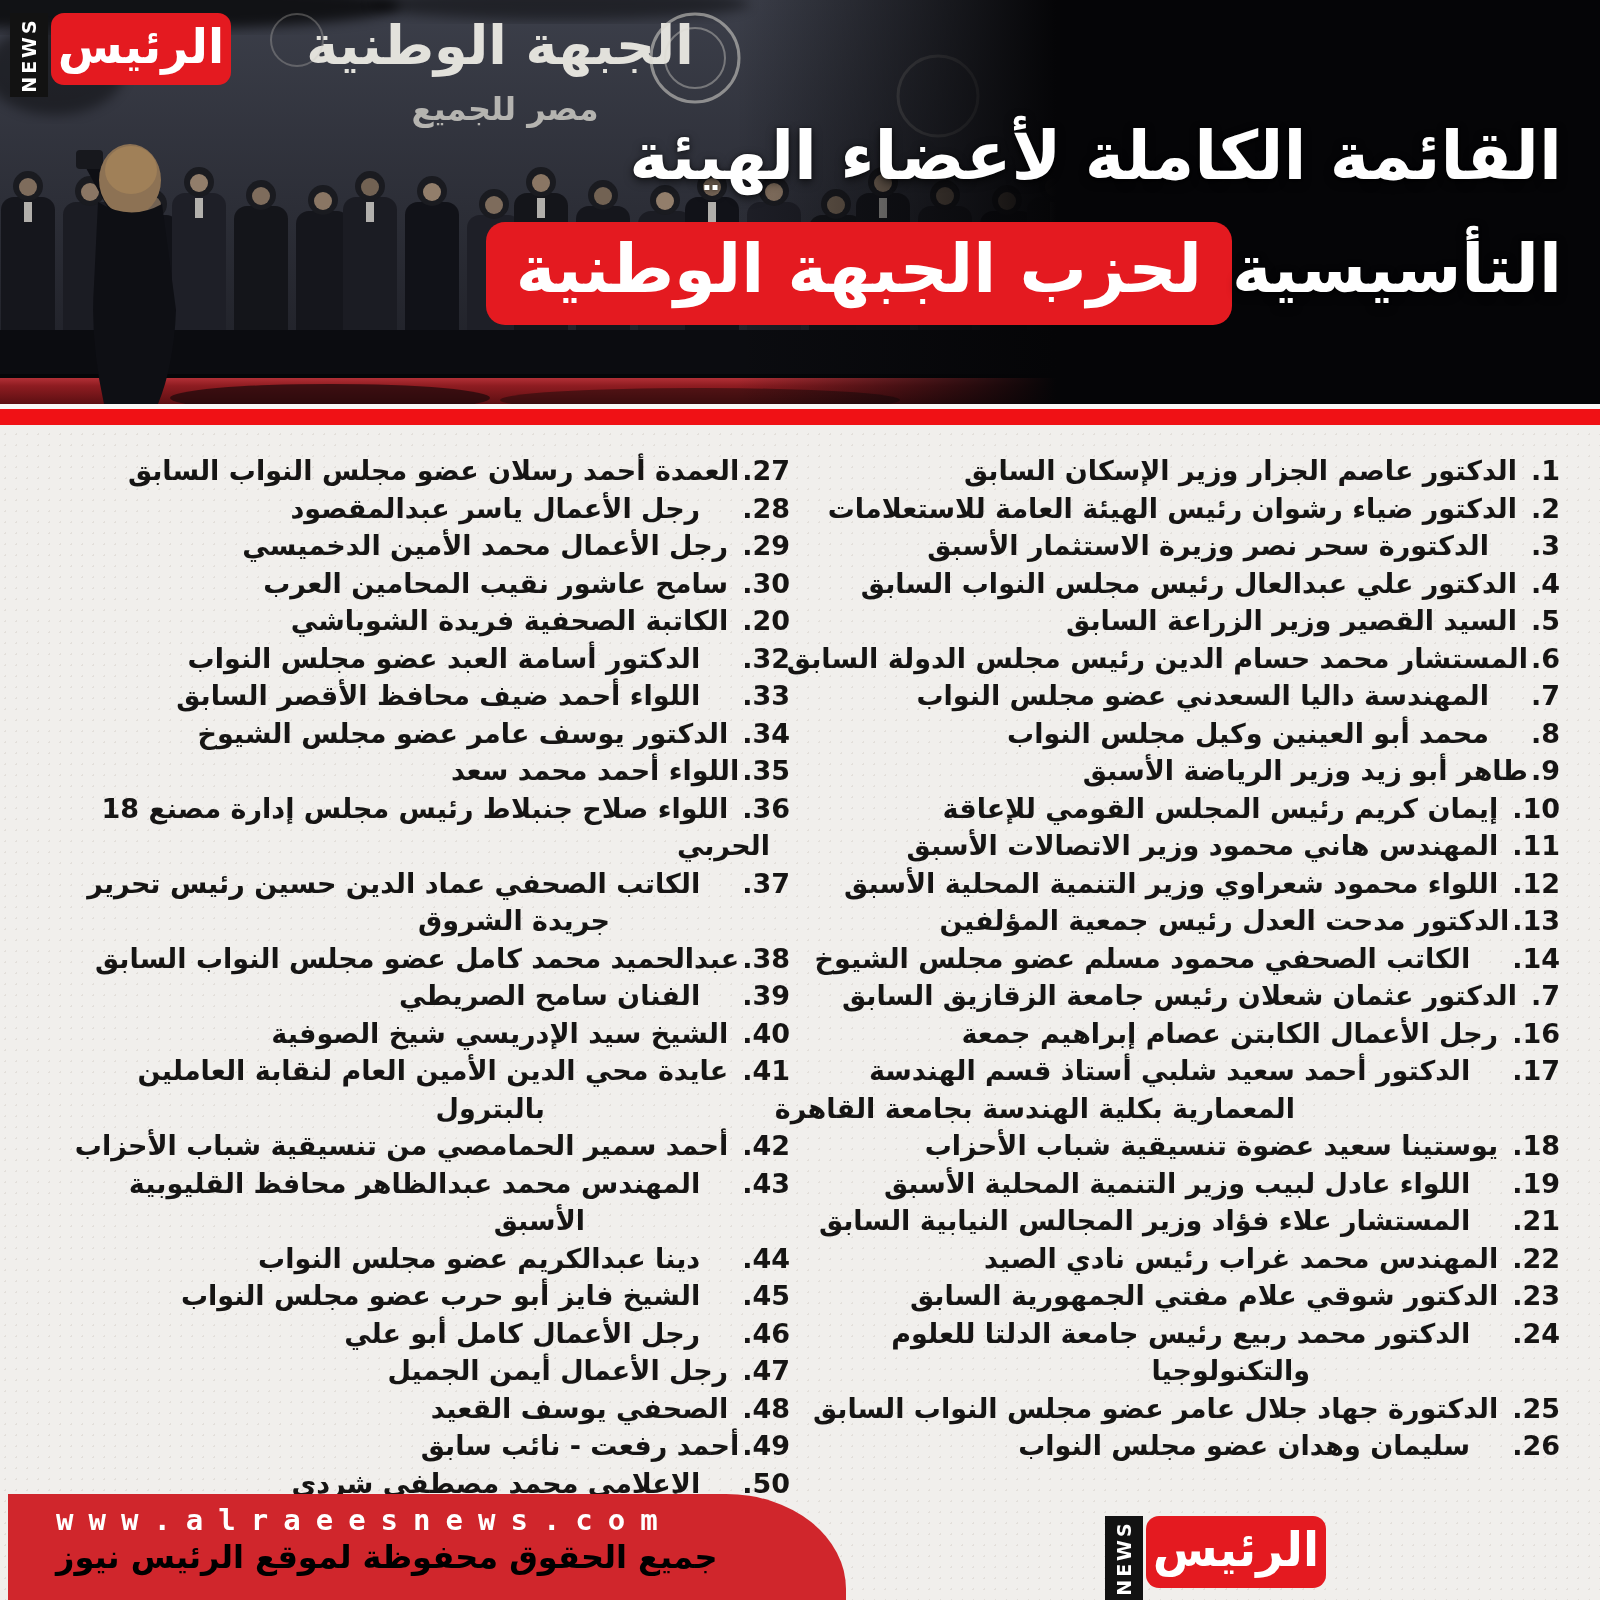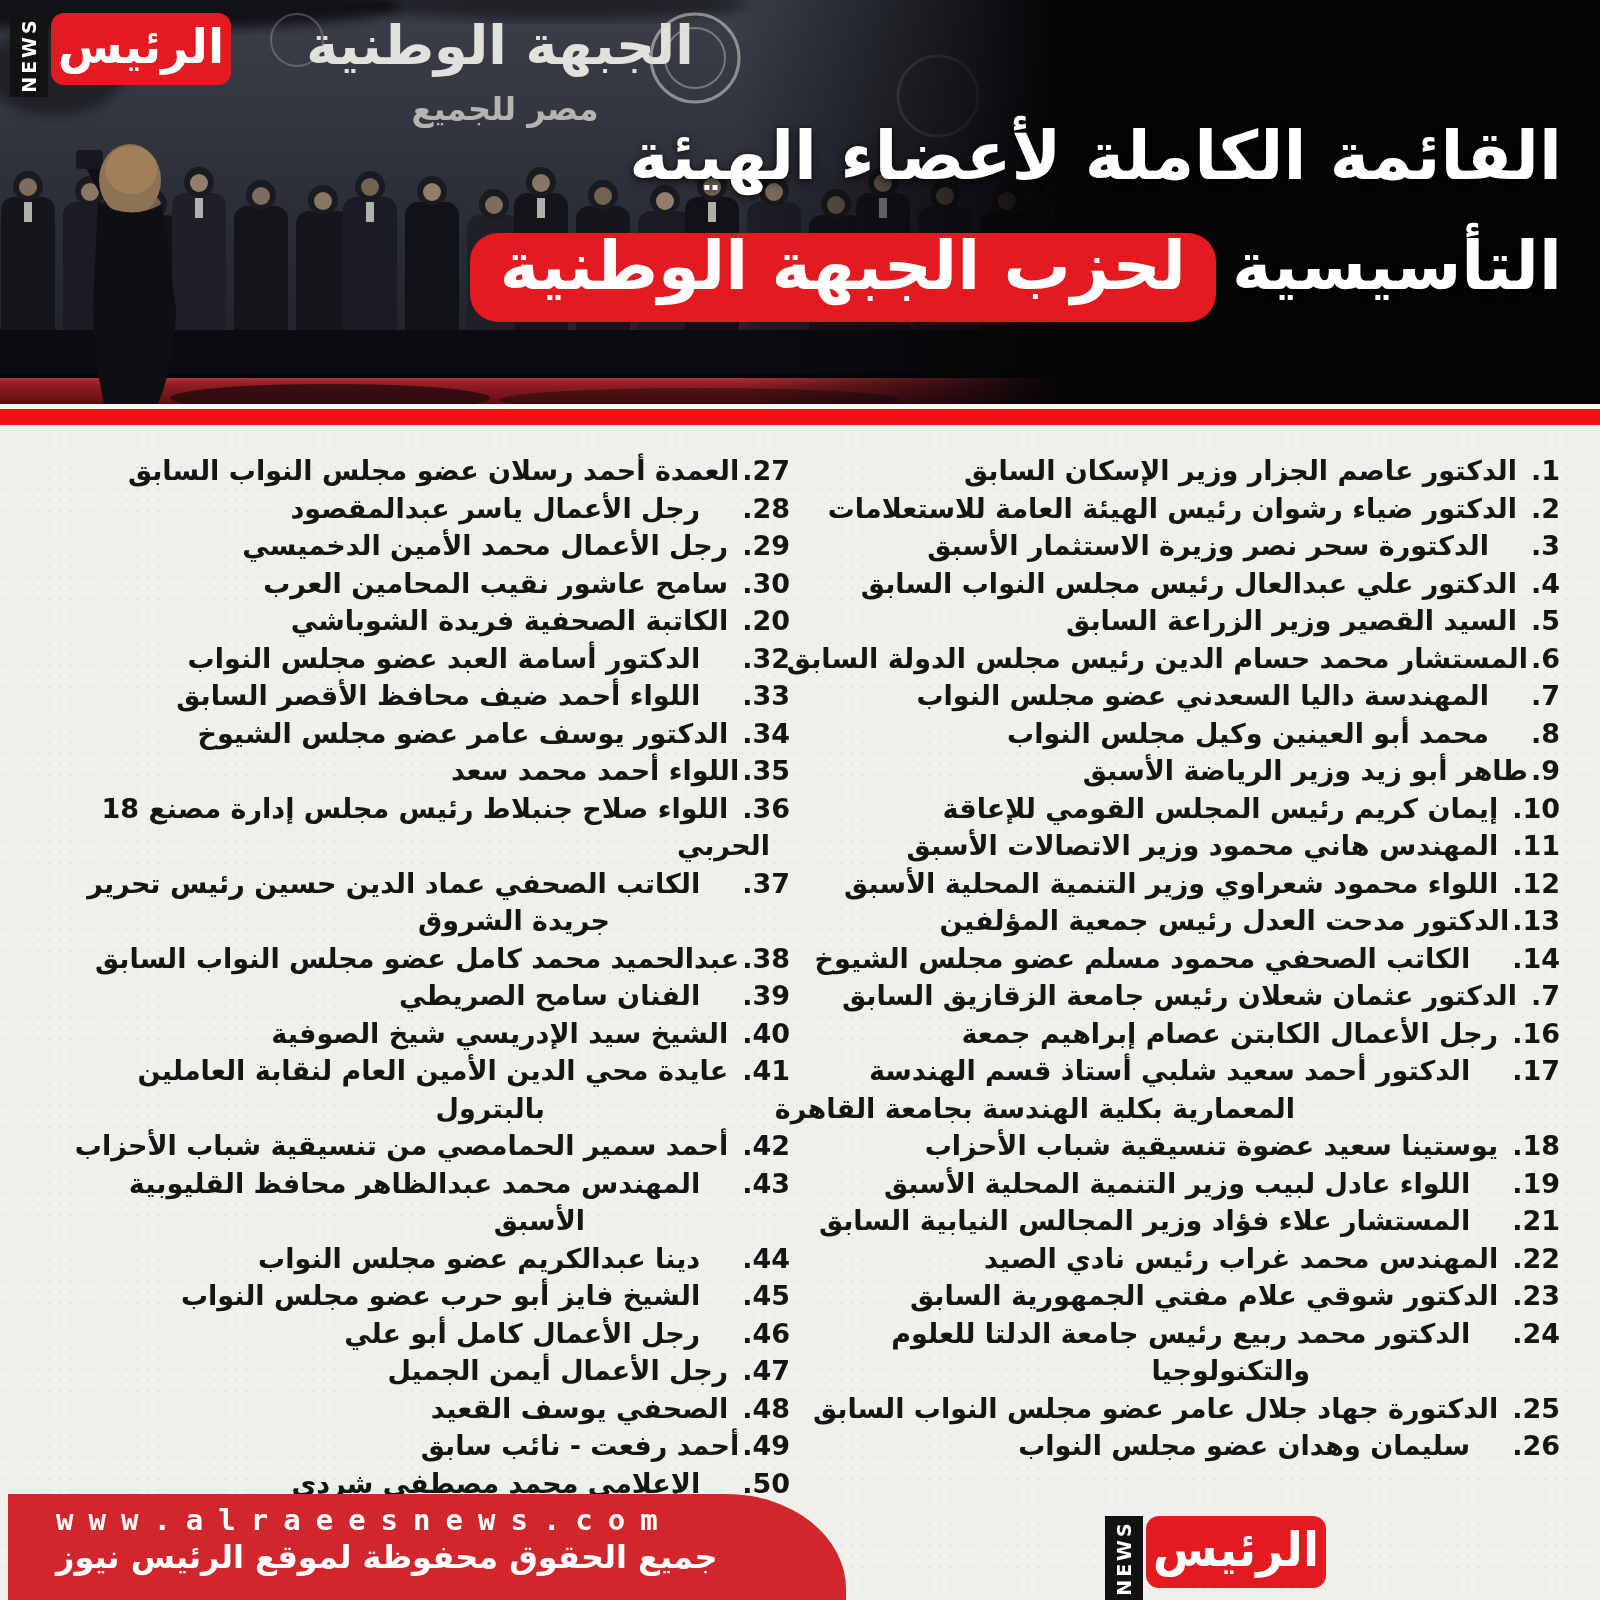--- a/index.html
+++ b/index.html
@@ -19,23 +19,23 @@
   .logo .box{width:180px;height:72px;background:var(--accent-red,#e41a20);border-radius:13px;
              display:flex;align-items:center;justify-content:center;
              color:#fff;font-weight:bold;font-size:47px;white-space:nowrap;padding-bottom:6px;box-sizing:border-box;}
   .logo-top{top:13px;left:10px;height:84px;}
   .logo-bottom{top:1516px;left:1105px;height:84px;}
   
   .headline{position:absolute;top:112px;right:38px;z-index:5;direction:rtl;text-align:right;
             color:#fff;font-weight:bold;font-size:67px;line-height:1.32;
             text-shadow:0 3px 10px rgba(0,0,0,.65),0 0 3px rgba(0,0,0,.5);}
   .h-line2{margin-top:22px;}
-  .h-line2 .pfx{margin-left:16px;}
-  .h-line2 .hlt{display:inline-block;background:var(--accent-red,#e41a20);border-radius:28px;
-                padding:0 30px 22px;line-height:1;text-shadow:none;}
+  .h-line2 .pfx{margin-left:0;}
+  .h-line2 .hlt{display:inline-block;background:var(--accent-red,#e41a20);border-radius:19px;
+                padding:14px 30px 22px;line-height:1;text-shadow:none;}
   
   .divider{position:absolute;top:404px;left:0;width:1600px;z-index:4;}
   .divider .w{height:5px;background:#f8f7f5;}
   .divider .r{height:16px;background:var(--divider-red,#f01115);}
   
   .col{position:absolute;top:452px;direction:rtl;text-align:right;
        color:var(--list-text,#161514);font-weight:bold;font-size:27px;line-height:37.5px;}
   #col-right{left:805px;width:755px;}
   #col-left{left:38px;width:752px;}
   .item{white-space:nowrap;}
@@ -43,21 +43,21 @@
   .g0{margin-left:3px;}
   .g1{margin-left:14px;}
   .g2{margin-left:42px;}
   .cont{white-space:nowrap;}
   
   .banner{position:absolute;left:8px;bottom:0;width:838px;height:106px;z-index:5;
           background:var(--footer-red,#d0262c);border-top-right-radius:120px 95px;
           box-sizing:border-box;padding:9px 0 0 48px;}
   .banner .url{color:#fff;font-family:"DejaVu Sans Mono",monospace;font-weight:bold;
                font-size:29px;letter-spacing:15px;line-height:34px;white-space:nowrap;}
-  .banner .rights{color:#ffffff;direction:rtl;text-align:left;font-weight:bold;
+  .banner .rights{color:#000000;direction:rtl;text-align:left;font-weight:bold;
                   font-size:32px;line-height:40px;white-space:nowrap;}
 </style>
 </head>
 <body>
 
 <div class="page">
 
   <div class="hero">
     <svg width="1600" height="404" viewBox="0 0 1600 404">
       <defs>

